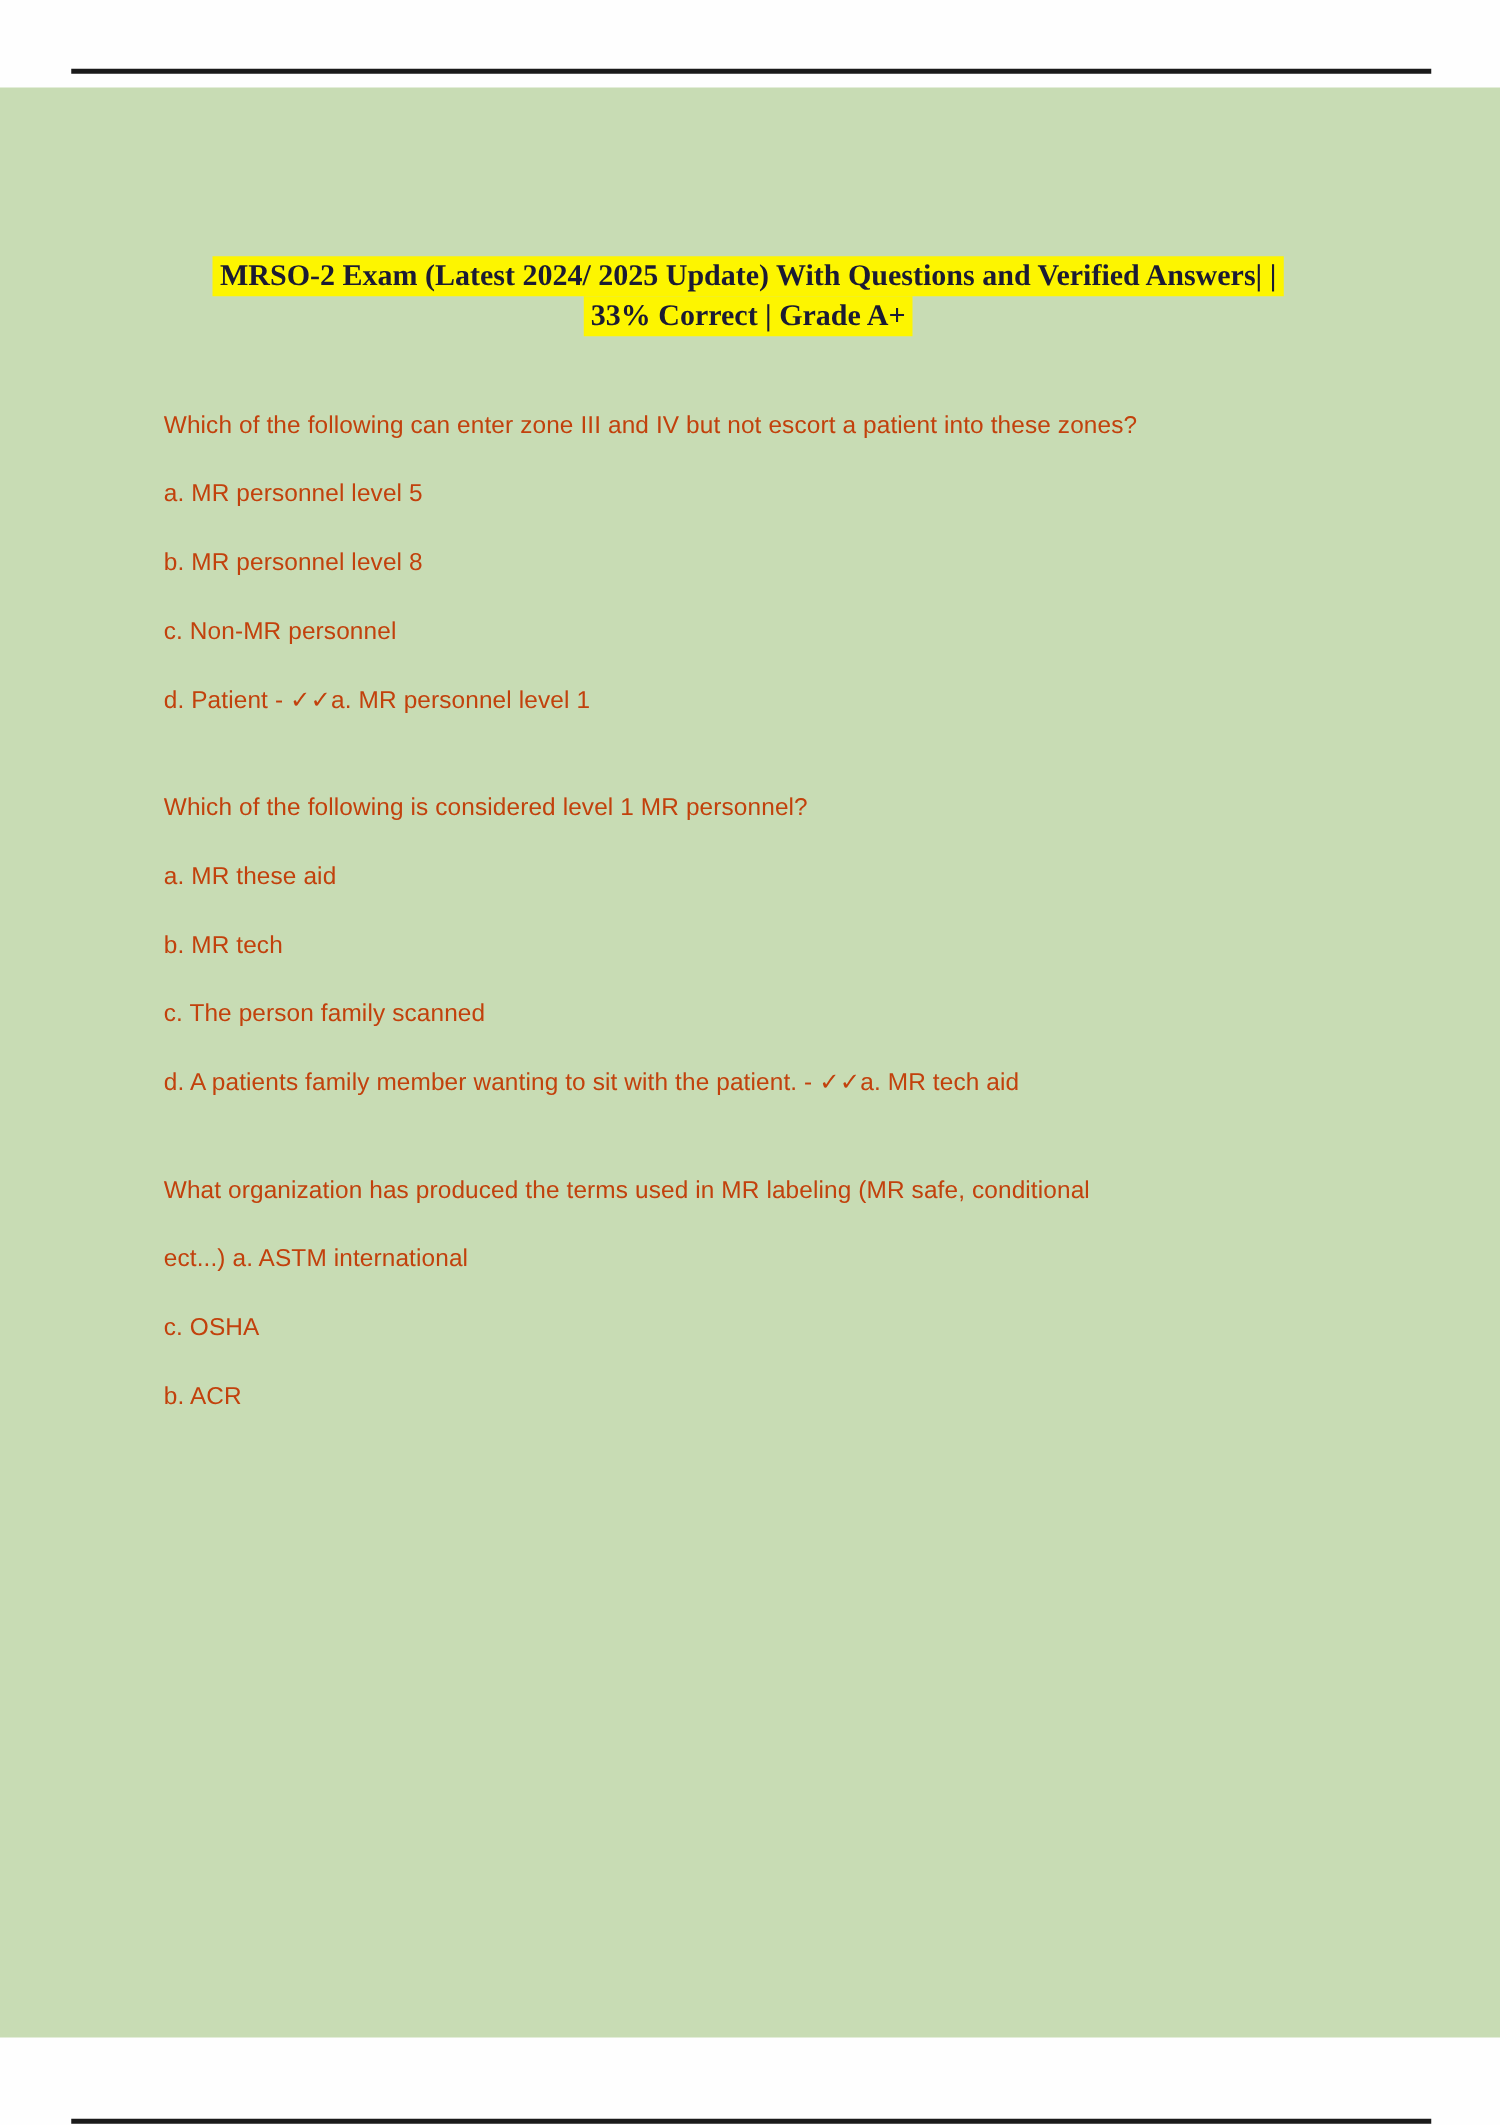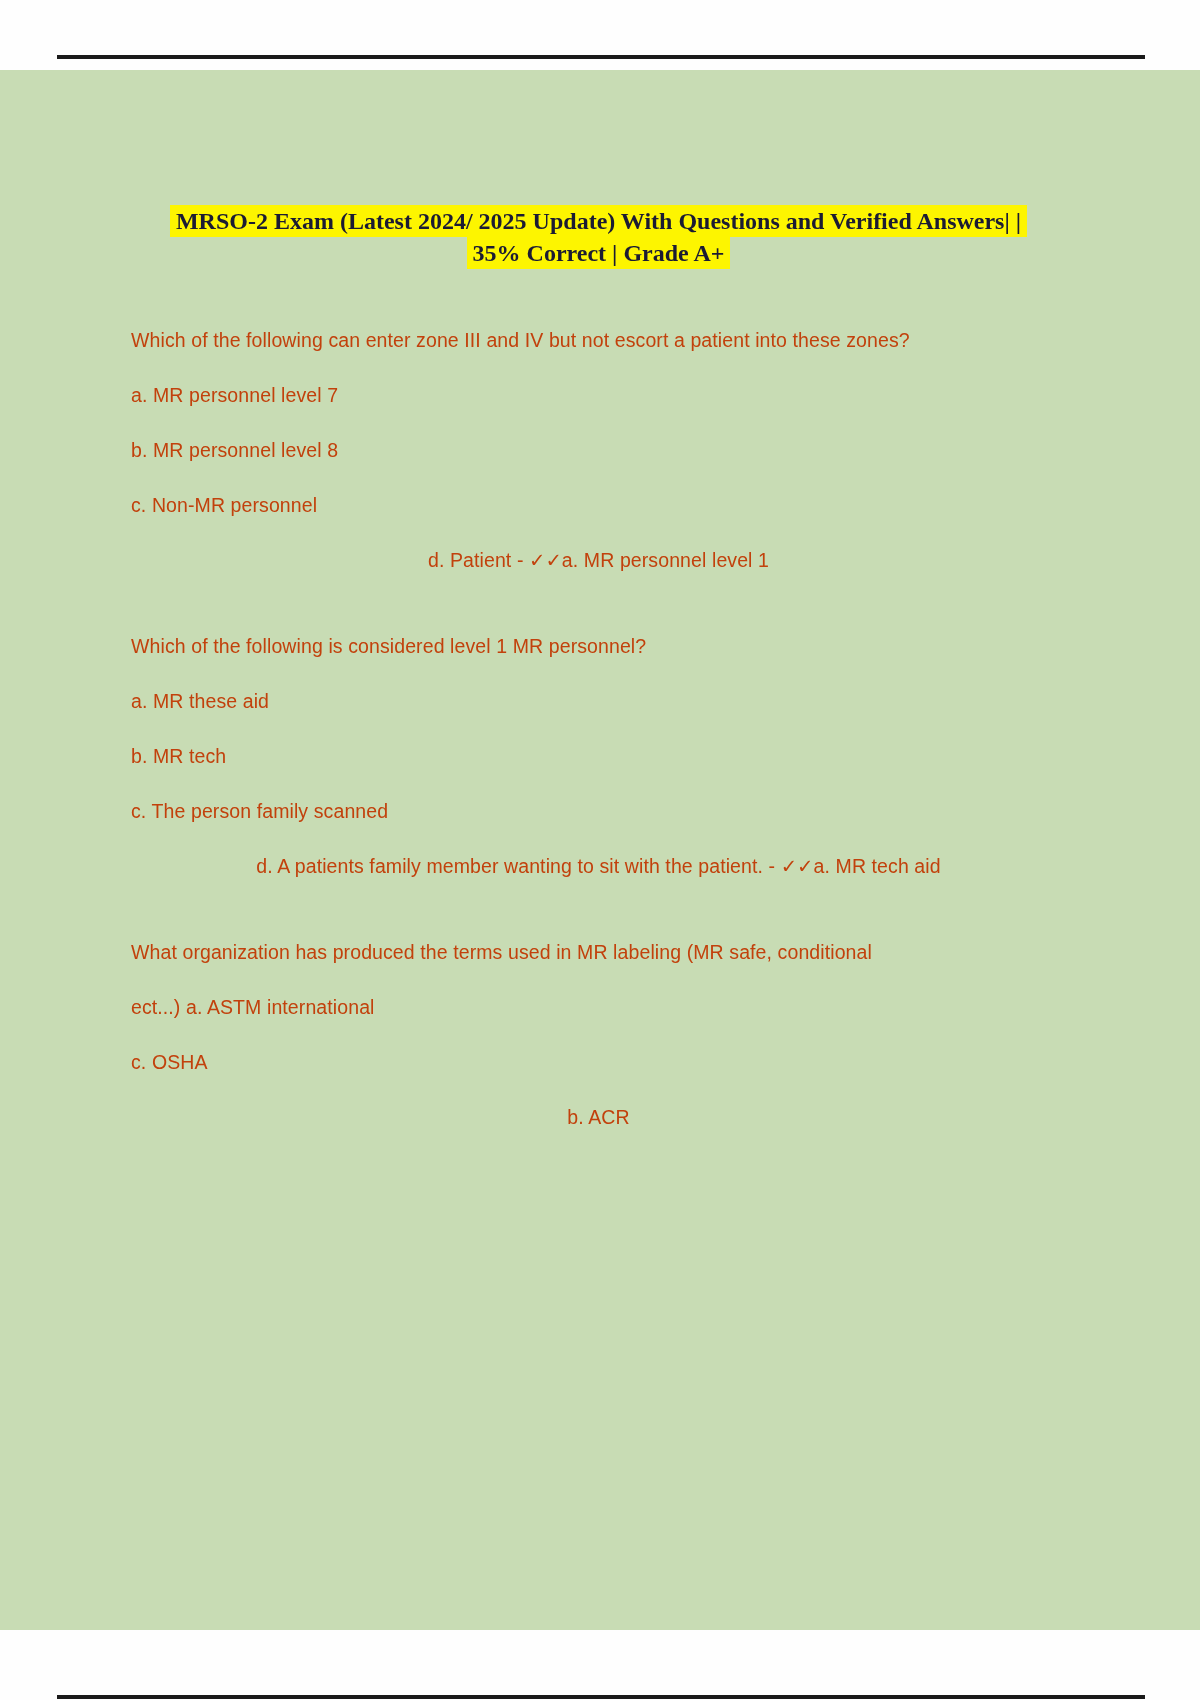--- a/index.html
+++ b/index.html
@@ -38,37 +38,37 @@
   .qblock{margin:0 0 60px 0;}
   .qblock:last-child{margin-bottom:14px;}
   .line{
     font-size:19.5px;
     line-height:26px;
     margin:0 0 29px 0;
     color:#c2410c;
     letter-spacing:0.1px;
     white-space:pre-wrap;
   }
-  .line:last-child{margin-bottom:0;text-align:center;}
+  .line:last-child{margin-bottom:0;}
 </style>
 </head>
 <body>
 
 <div class="page-rule top"></div>
 
 <div class="content-area">
 
   <div class="title-block">
     <span class="hl">MRSO-2 Exam (Latest 2024/ 2025 Update) With Questions and Verified Answers| |</span><br>
-    <span class="hl">35% Correct | Grade A+</span>
+    <span class="hl">33% Correct | Grade A+</span>
   </div>
 
   <div class="qblock">
     <p class="line">Which of the following can enter zone III and IV but not escort a patient into these zones?</p>
-    <p class="line">a. MR personnel level 7</p>
+    <p class="line">a. MR personnel level 5</p>
     <p class="line">b. MR personnel level 8</p>
     <p class="line">c. Non-MR personnel</p>
     <p class="line">d. Patient - ✓✓a. MR personnel level 1</p>
   </div>
 
   <div class="qblock">
     <p class="line">Which of the following is considered level 1 MR personnel?</p>
     <p class="line">a. MR these aid</p>
     <p class="line">b. MR tech</p>
     <p class="line">c. The person family scanned</p>

